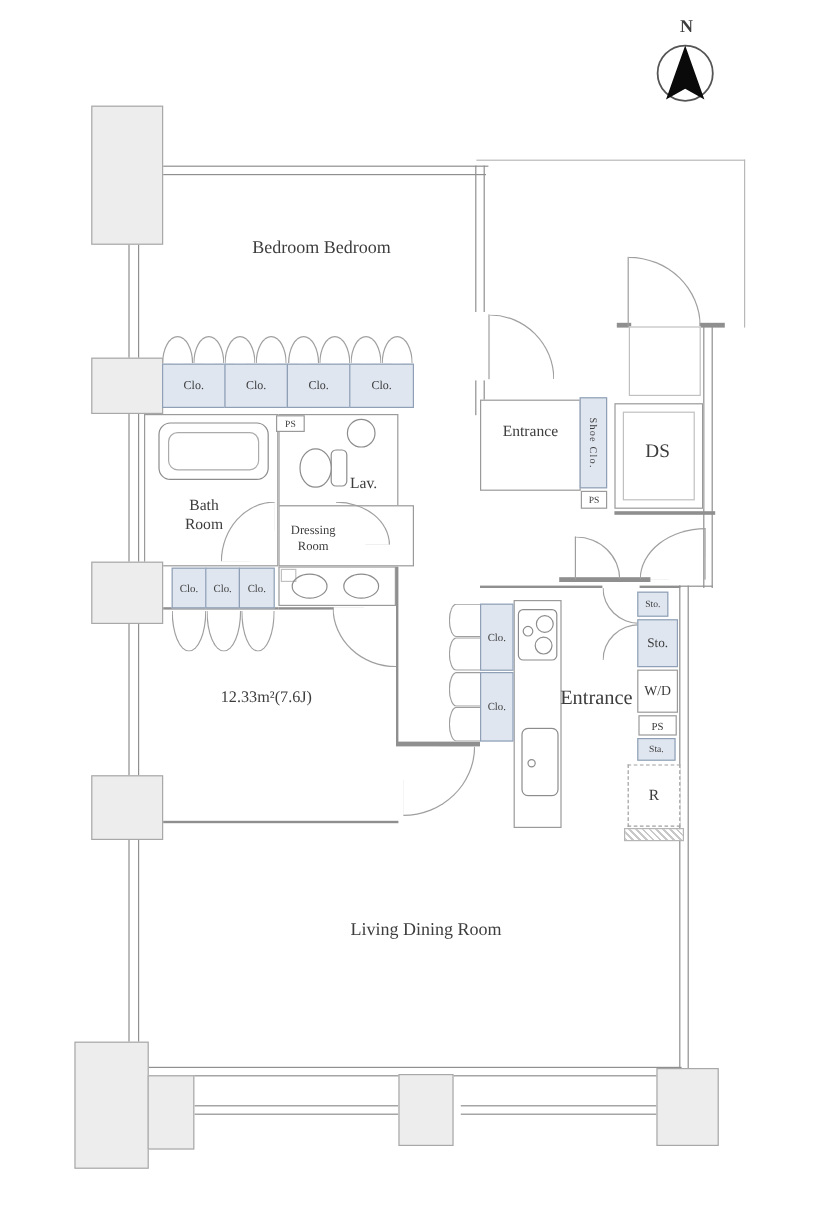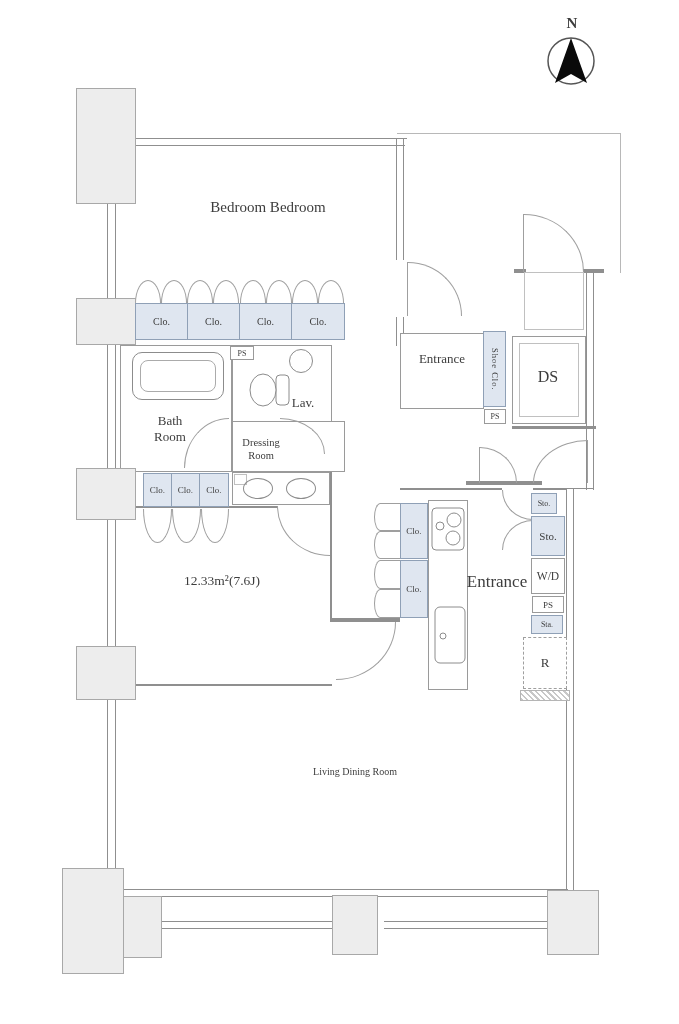--- a/index.html
+++ b/index.html
@@ -216,21 +216,21 @@
     </svg>
   </div>
 
   <div class="lbl" style="left:148px;top:198px;width:240px">
     <div style="font-size:15px">Bedroom Bedroom</div>
   </div>
   <div class="lbl" style="left:122px;top:573px;width:200px">
     <div style="font-size:13.5px">12.33m²(7.6J)</div>
   </div>
   <div class="lbl" style="left:235px;top:766px;width:240px">
-    <div style="font-size:10px">Living Dining Room</div>
+    <div style="font-size:15px">Living Dining Room</div>
   </div>
   <div class="lbl" style="left:124px;top:413px;width:92px;font-size:13px">
     <div>Bath</div>
     <div>Room</div>
   </div>
   <div class="lbl" style="left:276px;top:395px;width:54px;font-size:13px">
     <span>Lav.</span></div>
   <div class="lbl" style="left:222px;top:436px;width:78px;font-size:10.5px">
     <div>Dressing</div>
     <div>Room</div>

